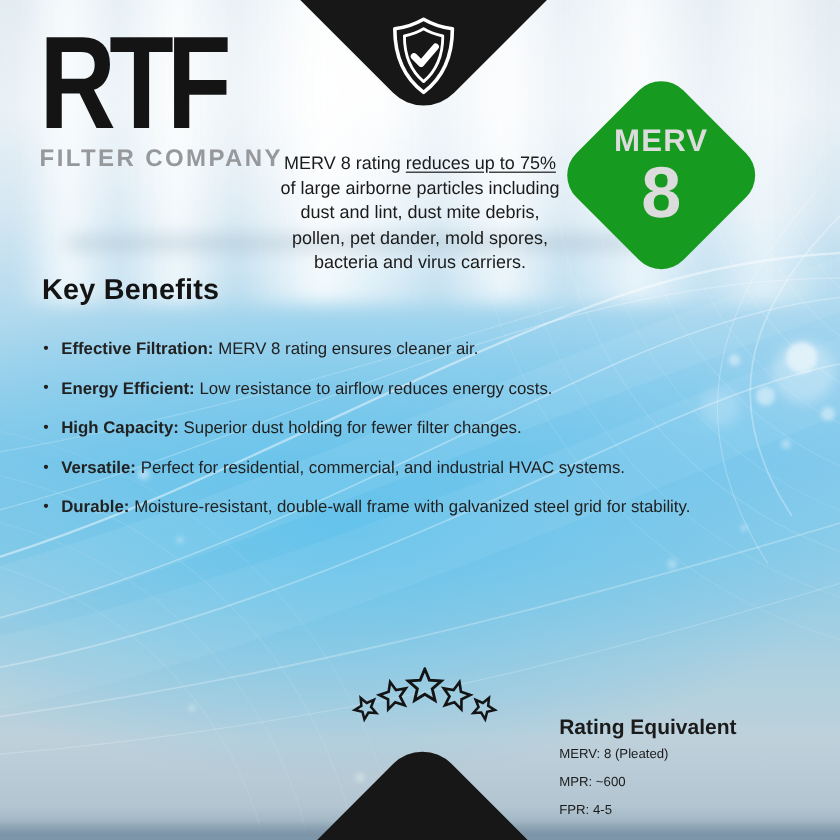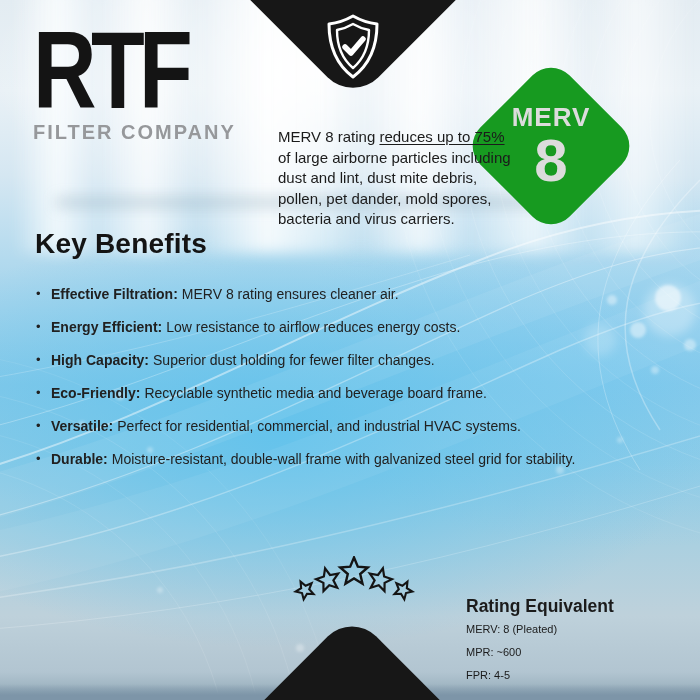--- a/index.html
+++ b/index.html
@@ -48,39 +48,39 @@
   }
   
   .ribbon-top{
     position:absolute;left:228px;top:-199px;width:250px;height:250px;z-index:2;
     background:#171717;transform:rotate(45deg);border-radius:36px;
   }
   .shield{position:absolute;left:322px;top:13px;z-index:3;}
   
   .intro{
     position:absolute;left:230px;top:112px;width:240px;z-index:4;
-    font-size:15px;line-height:1.37;color:#1b1b1b;margin-left:48px;
+    text-align:center;font-size:15px;line-height:1.37;color:#1b1b1b;
   }
   .intro .u{text-decoration:underline;text-underline-offset:2px;}
   
   .merv-diamond{
     position:absolute;left:488px;top:83px;width:126px;height:126px;z-index:3;
     background:#179a20;transform:rotate(45deg);border-radius:26px;
   }
   .merv-inner{
     position:absolute;inset:0;transform:rotate(-45deg);
     display:flex;flex-direction:column;align-items:center;justify-content:center;
     color:#dcdcdc;
   }
   .merv-word{font-size:26px;font-weight:bold;letter-spacing:1px;line-height:1;}
   .merv-num{font-size:60px;font-weight:bold;line-height:0.95;margin-top:2px;}
   
   .benefits{position:absolute;left:35px;top:228px;width:655px;z-index:4;}
   .benefits h2{
-    margin:0;font-size:28px;font-weight:bold;color:#141414;letter-spacing:0.2px;
+    margin:0;font-size:24px;font-weight:bold;color:#141414;letter-spacing:0.2px;
   }
   .benefits ul{list-style:none;margin:18px 0 0 0;padding:0;}
   .benefits li{
     position:relative;padding-left:16px;margin-bottom:1px;
     font-size:14px;line-height:32px;color:#212121;
   }
   .benefits li::before{
     content:"\2022";position:absolute;left:1px;top:0;font-size:13px;color:#212121;
   }
   .b-label{font-weight:bold;margin-right:4px;}
@@ -183,21 +183,20 @@
       <div class="merv-num">8</div>
     </div>
   </div>
 
   <div class="benefits">
     <h2>Key Benefits</h2>
     <ul>
       <li><span class="b-label">Effective Filtration:</span><span>MERV 8 rating ensures cleaner air.</span></li>
       <li><span class="b-label">Energy Efficient:</span><span>Low resistance to airflow reduces energy costs.</span></li>
       <li><span class="b-label">High Capacity:</span><span>Superior dust holding for fewer filter changes.</span></li>
-      <li><span class="b-label">Eco-Friendly:</span><span>Recyclable synthetic media and beverage board frame.</span></li>
       <li><span class="b-label">Versatile:</span><span>Perfect for residential, commercial, and industrial HVAC systems.</span></li>
       <li><span class="b-label">Durable:</span><span>Moisture-resistant, double-wall frame with galvanized steel grid for stability.</span></li>
     </ul>
   </div>
 
   <div class="ribbon-bottom"></div>
   <svg class="stars" width="136" height="48" viewBox="0 0 136 48" fill="none" stroke="#141414">
     <g>
       <path transform="translate(19 34) rotate(-28) scale(9.5)" vector-effect="non-scaling-stroke" stroke-width="2.1" d="M0 -1 L0.264 -0.364 L0.951 -0.309 L0.428 0.139 L0.588 0.809 L0 0.45 L-0.588 0.809 L-0.428 0.139 L-0.951 -0.309 L-0.264 -0.364 Z"></path>
     </g>

